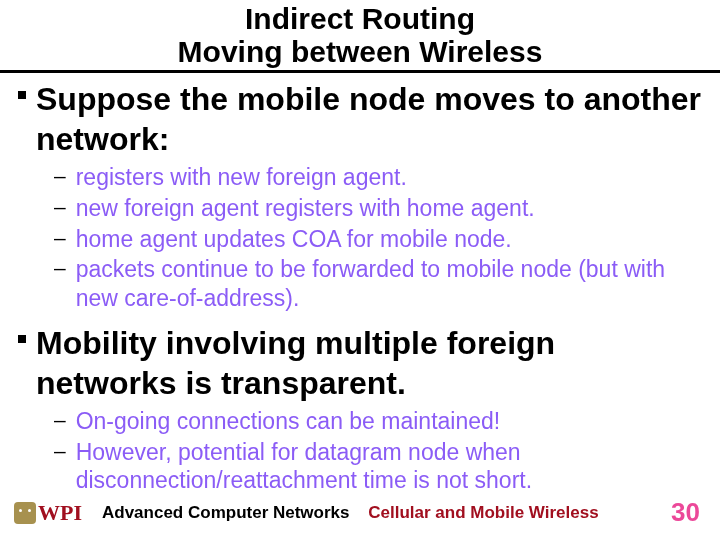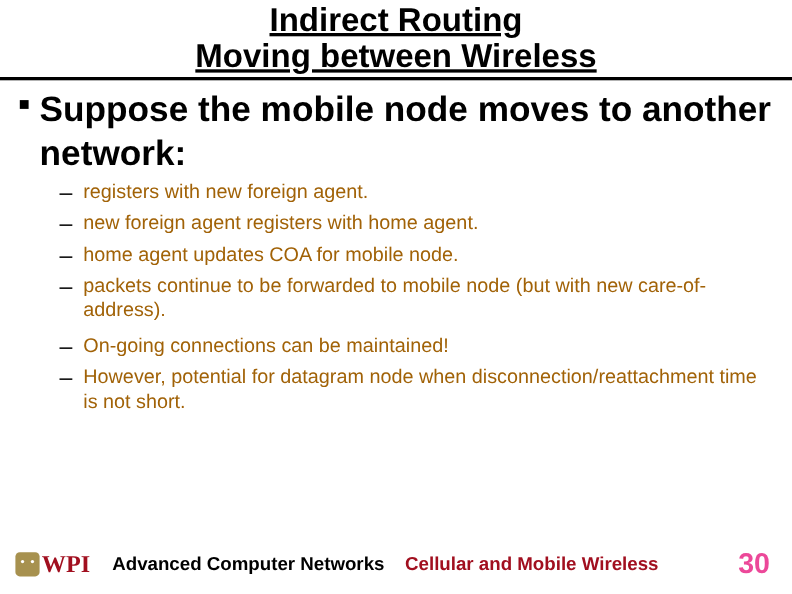--- a/index.html
+++ b/index.html
@@ -7,21 +7,20 @@
     width: 720px;
     height: 540px;
     background: #ffffff;
     font-family: "Comic Sans MS", "Chalkboard", cursive, sans-serif;
     overflow: hidden;
     position: relative;
   }
   .title-area {
     text-align: center;
     padding: 2px 0 0 0;
-    text-decoration: underline;
   }
   .title-line {
     font-size: 30px;
     font-weight: bold;
     color: #000;
     line-height: 1.1;
   }
   .title-rule {
     margin-top: 2px;
     border: none;
@@ -58,22 +57,22 @@
     margin-bottom: 2px;
   }
   .l2 .dash {
     font-size: 21px;
     color: #000;
     flex: 0 0 auto;
     margin-right: 10px;
     line-height: 1.25;
   }
   .l2 .text {
-    font-size: 18px;
-    color: #a16207;
+    font-size: 23px;
+    color: #8b5cf6;
     line-height: 1.25;
   }
   .footer {
     position: absolute;
     bottom: 12px;
     left: 0;
     width: 100%;
     display: flex;
     align-items: center;
     padding: 0 20px 0 14px;
@@ -150,20 +149,24 @@
     <div class="l2">
       <span class="dash">–</span>
       <span class="text">home agent updates COA for mobile node.</span>
     </div>
     <div class="l2">
       <span class="dash">–</span>
       <span class="text">packets continue to be forwarded to mobile node (but with new care-of-address).</span>
     </div>
   </div>
 
+  <div class="l1">
+    <span class="bullet"></span>
+    <span class="text">Mobility involving multiple foreign networks is transparent.</span>
+  </div>
   <div class="l2-list">
     <div class="l2">
       <span class="dash">–</span>
       <span class="text">On-going connections can be maintained!</span>
     </div>
     <div class="l2">
       <span class="dash">–</span>
       <span class="text">However, potential for datagram node when disconnection/reattachment time is not short.</span>
     </div>
   </div>

